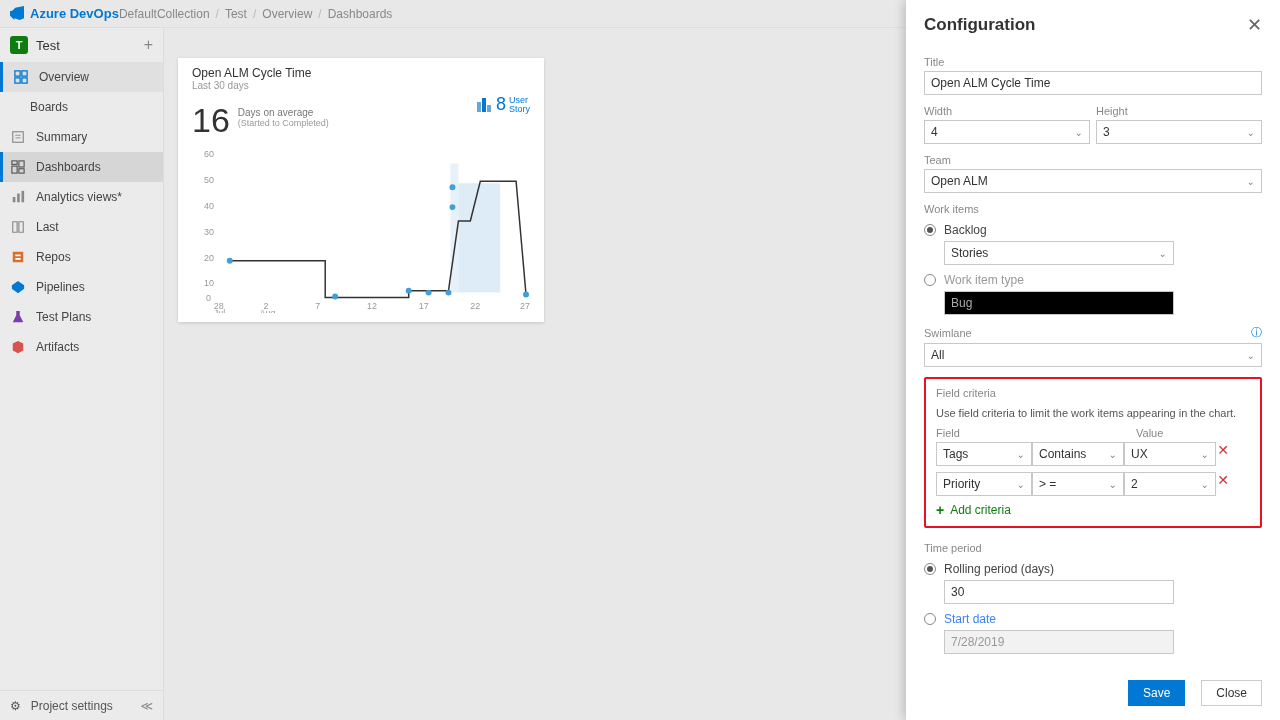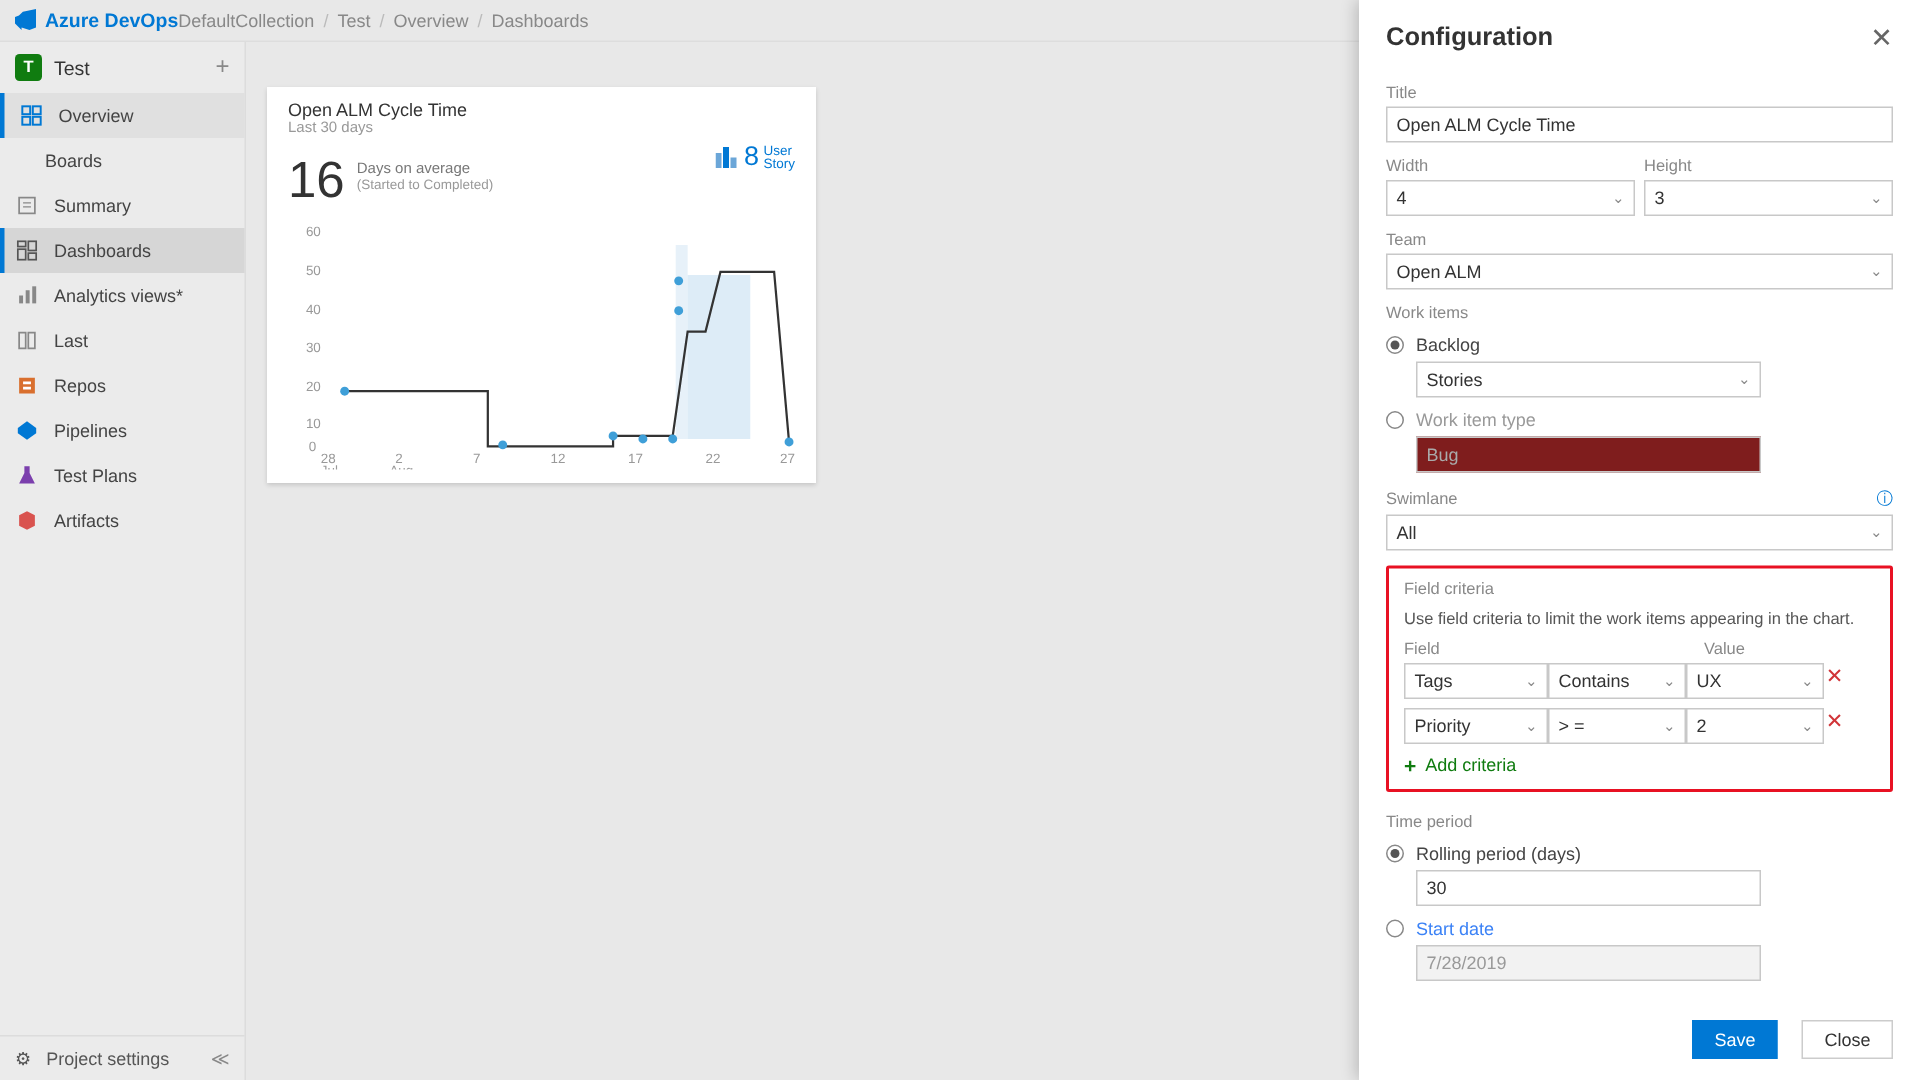--- a/index.html
+++ b/index.html
@@ -41,21 +41,21 @@
 .panel{position:absolute;top:0;right:0;width:374px;height:720px;background:#fff;box-shadow:-2px 0 10px rgba(0,0,0,.2);display:flex;flex-direction:column}
 .panel-head{display:flex;align-items:center;padding:14px 18px 10px}
 .panel-head h2{margin:0;font-size:17px;font-weight:600;flex:1}
 .close-x{font-size:18px;color:#666;cursor:pointer}
 .panel-body{flex:1;overflow-y:auto;padding:0 18px 10px}
 .fld-label{font-size:11px;color:#888;margin:10px 0 3px;display:flex;align-items:center}
 .fld-label .info{margin-left:auto;color:#0078d4;font-size:11px}
 .input,.select{width:100%;height:24px;border:1px solid #c8c8c8;background:#fff;font-size:12px;padding:0 6px;display:flex;align-items:center;justify-content:space-between;cursor:pointer}
 .input{cursor:text}
 .select .chev{color:#888;font-size:10px}
-.select.disabled{background:#7f1d1d;color:#aaa;cursor:default}
+.select.disabled{background:#000000;color:#aaa;cursor:default}
 .row2{display:flex;gap:6px}
 .row2>div{flex:1}
 .radio-row{display:flex;align-items:center;gap:8px;margin:8px 0 4px;font-size:12px;color:#444}
 .radio{width:12px;height:12px;border:1px solid #888;border-radius:50%;display:inline-flex;align-items:center;justify-content:center}
 .radio.on::after{content:"";width:6px;height:6px;background:#555;border-radius:50%}
 .indent{margin-left:20px}
 .highlight{border:2px solid #e81123;border-radius:2px;padding:8px 10px;margin-top:10px}
 .fc-head{font-size:11px;color:#888}
 .fc-help{font-size:11px;color:#555;margin:8px 0 8px}
 .fc-cols{display:flex;gap:6px;font-size:11px;color:#888;margin-bottom:3px}

